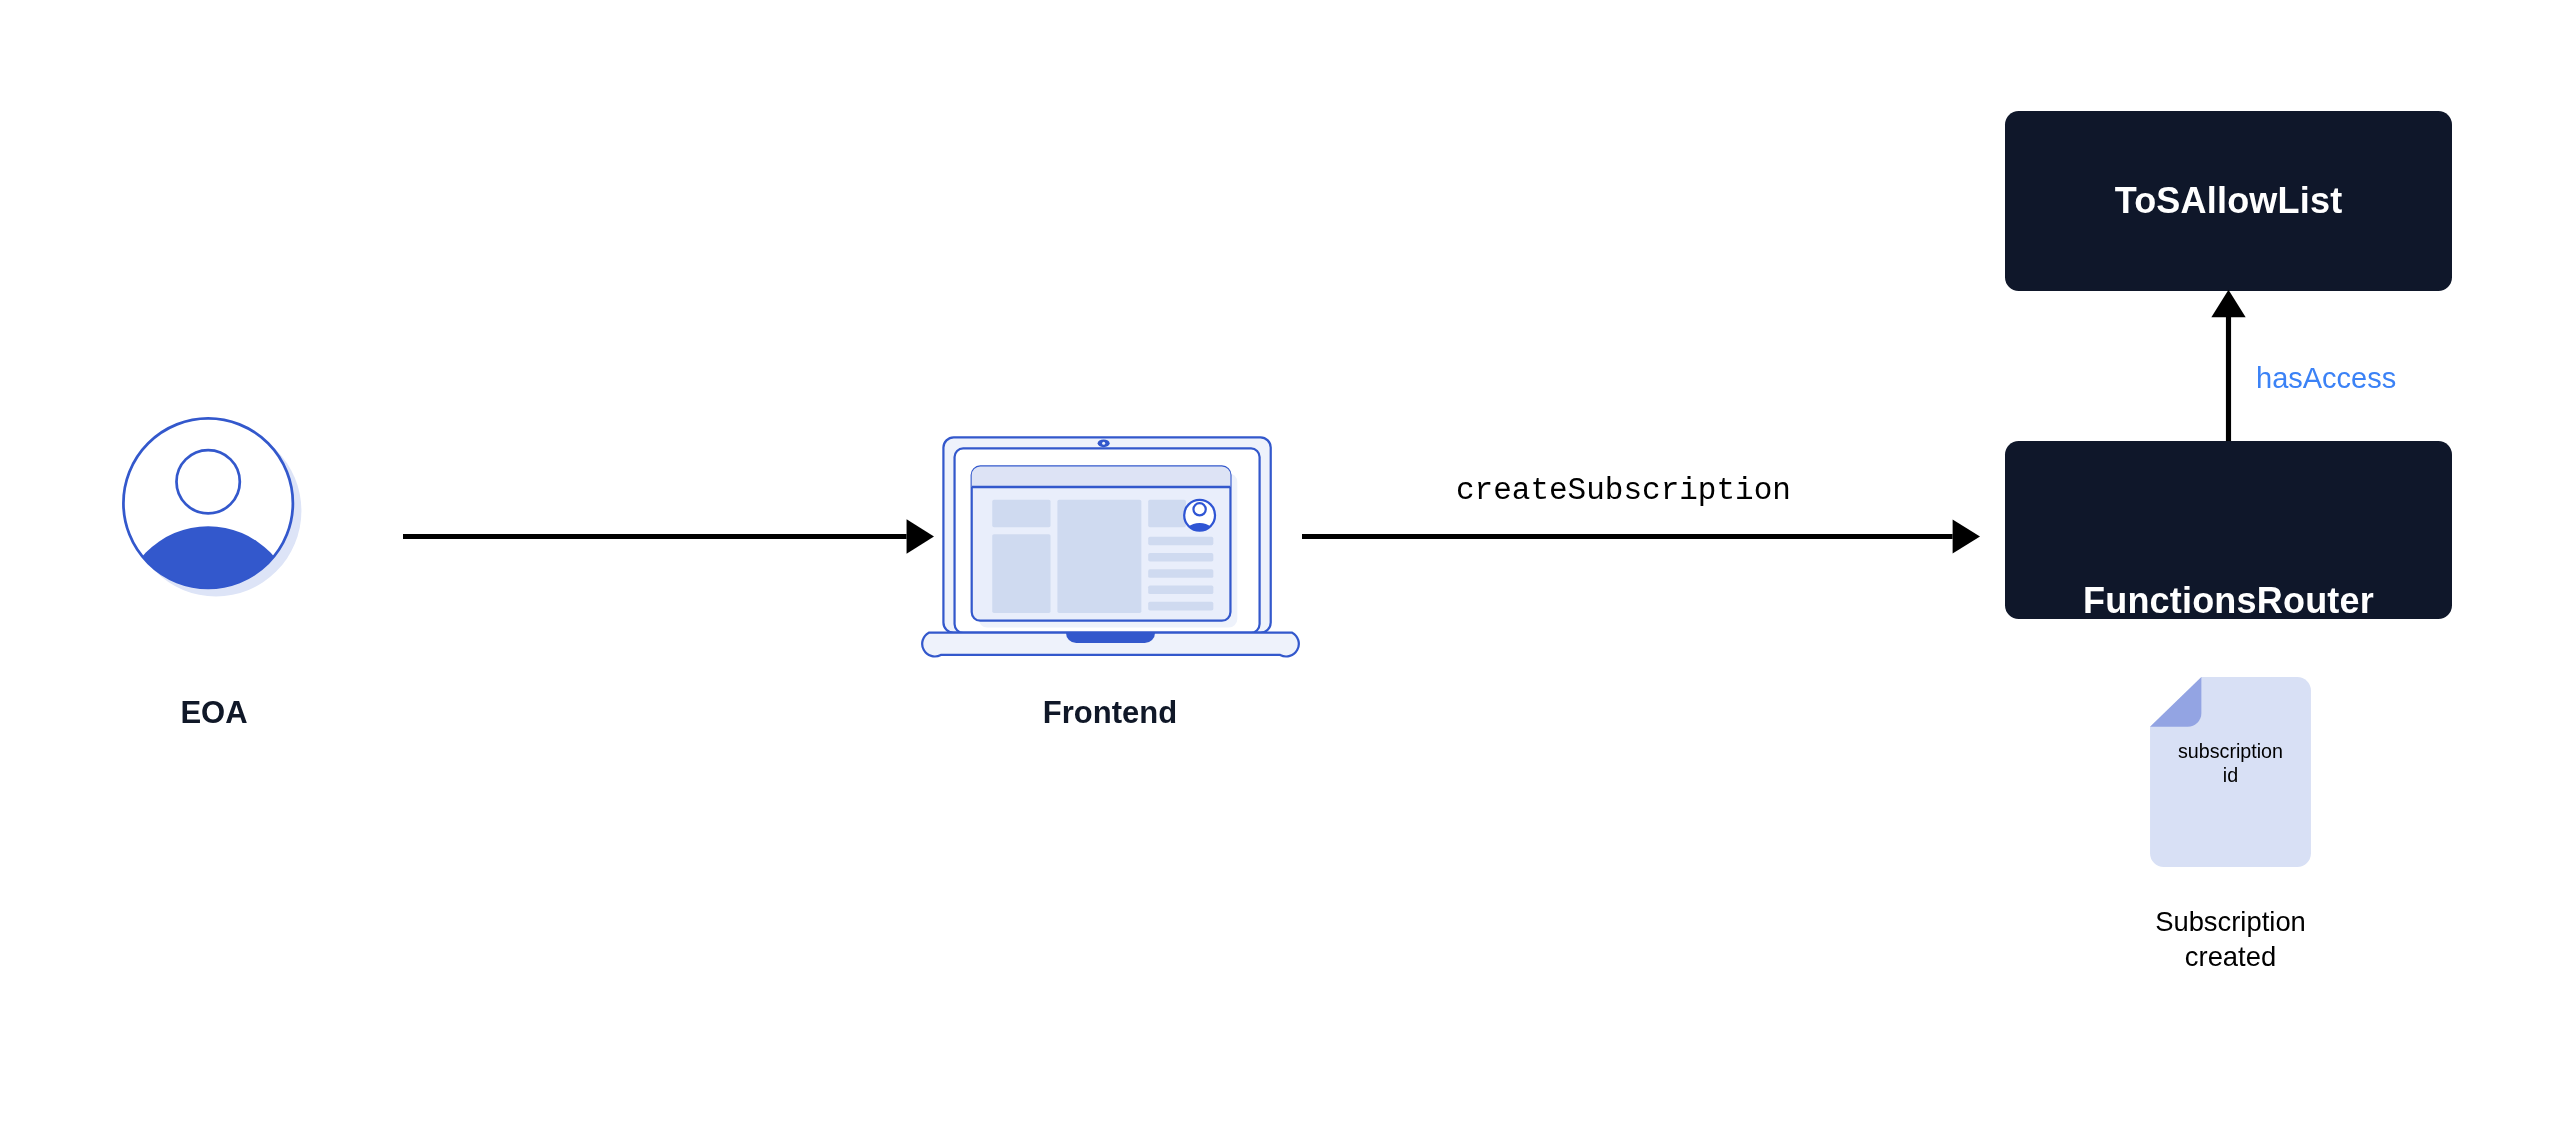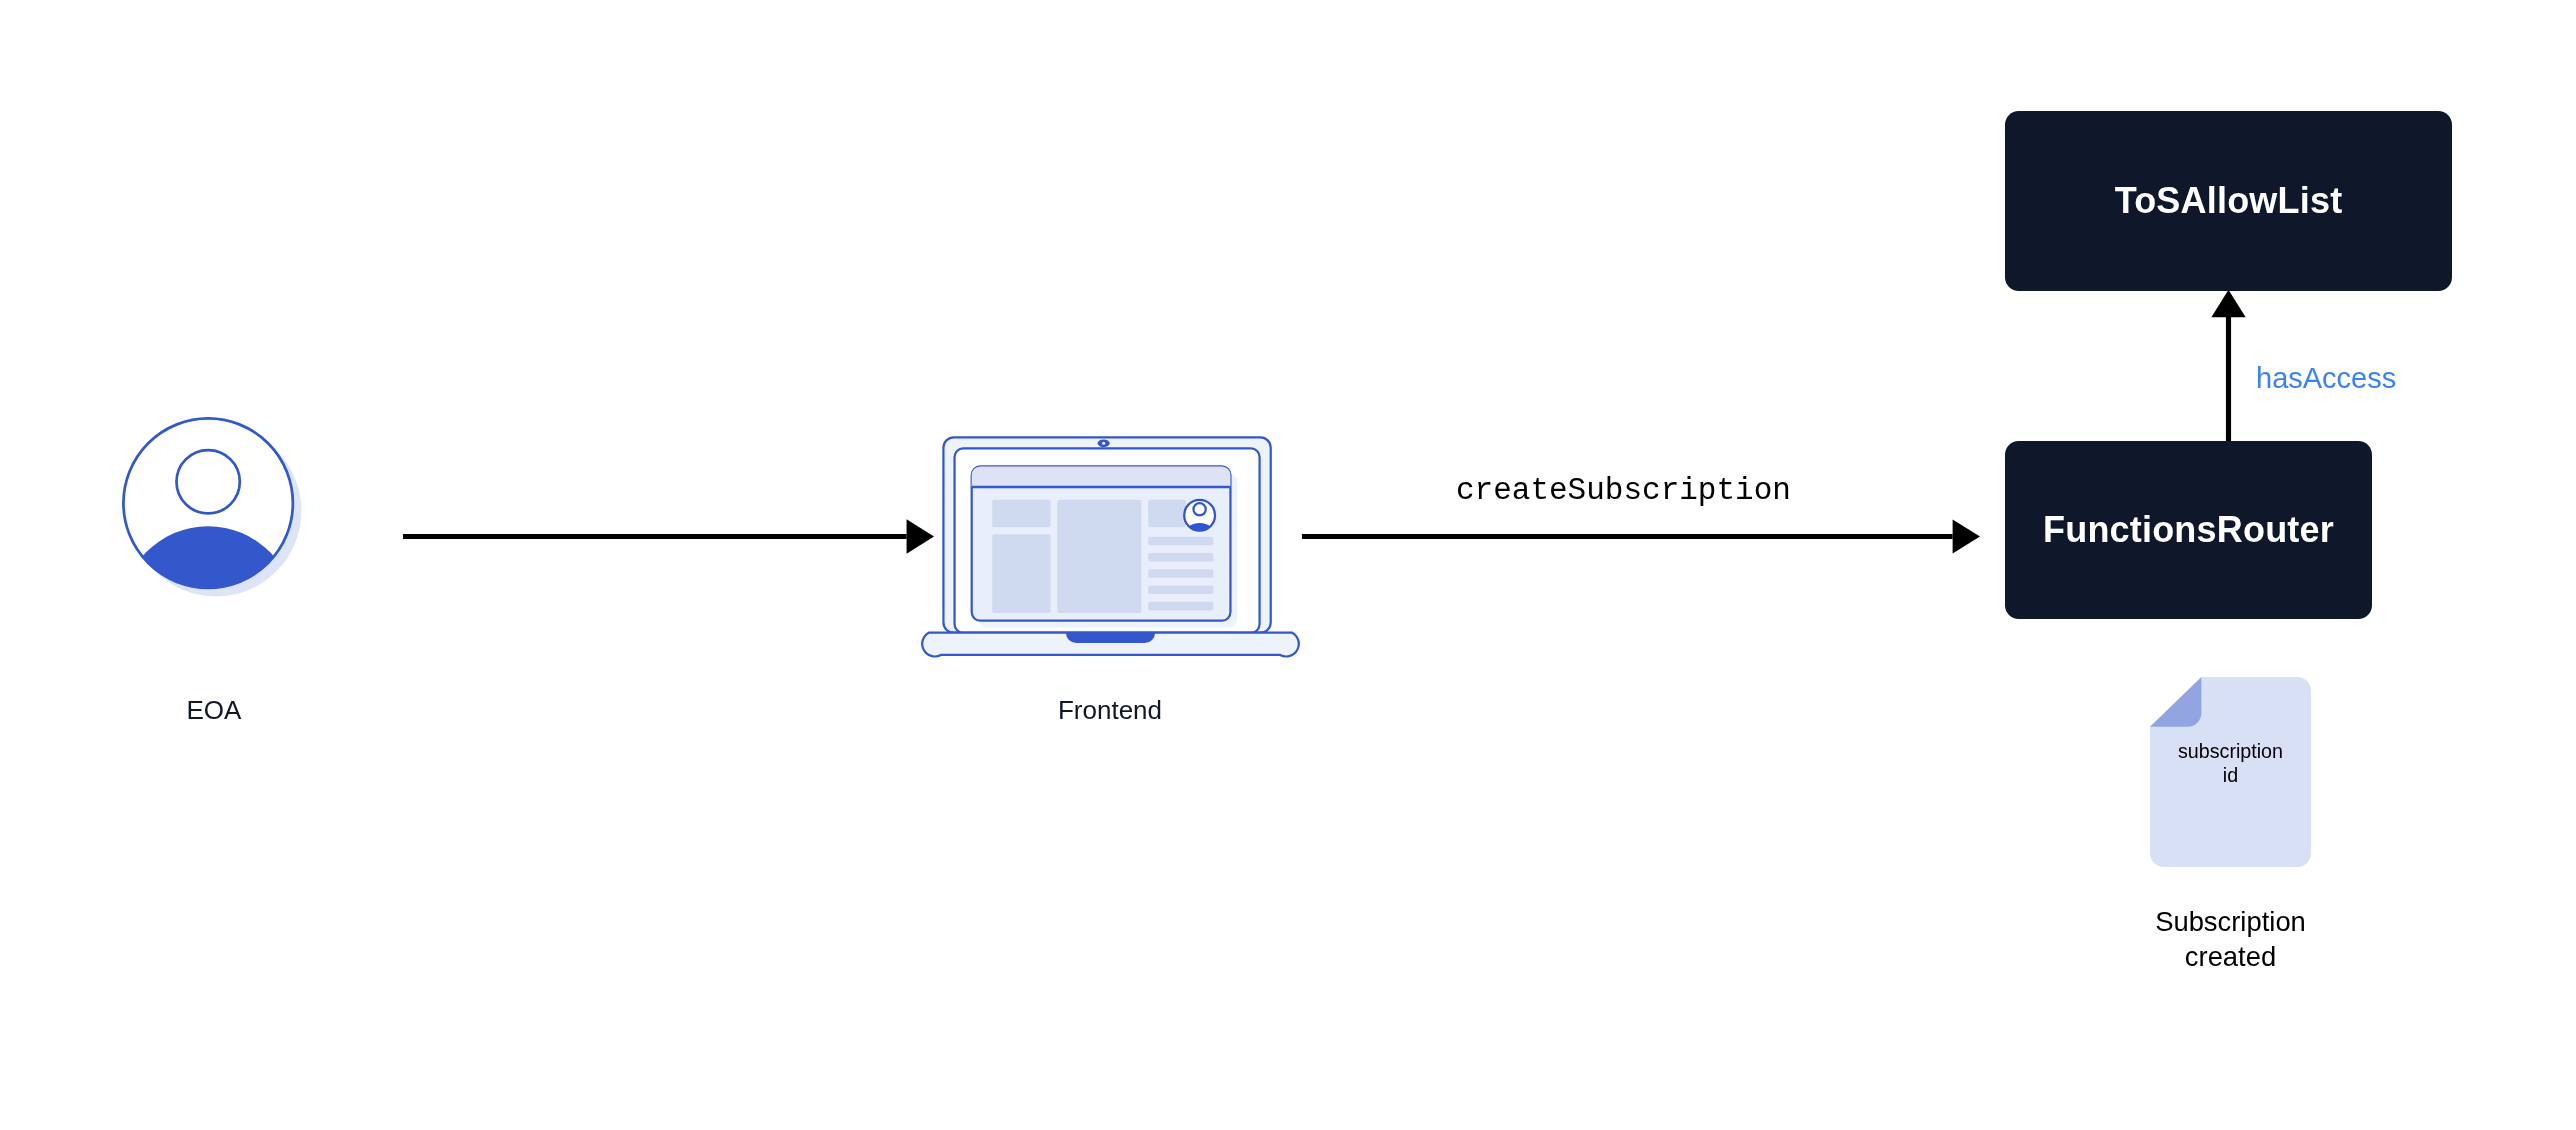--- a/index.html
+++ b/index.html
@@ -36,22 +36,22 @@
     font-size: 36px;
     letter-spacing: 0.2px;
     line-height: 1;
     white-space: nowrap;
   }
 
   
   .node-caption {
     color: #101828;
     font-family: "Liberation Sans", sans-serif;
-    font-weight: normal;
-    font-size: 26px;
+    font-weight: bold;
+    font-size: 31px;
     text-align: center;
     line-height: 1.1;
     white-space: nowrap;
   }
 
   
   .edge-label-mono {
     color: #000000;
     font-family: "Liberation Mono", monospace;
     font-size: 31px;
@@ -179,21 +179,21 @@
   </div>
 
   <div class="abs" style="left:2206px; top:288px; width:45px; height:156px;">
     <svg width="45" height="156" viewBox="0 0 52 182">
       <line x1="26" y1="182" x2="26" y2="32" stroke="#000000" stroke-width="6"></line>
       <polygon points="6,34 26,2 46,34" fill="#000000"></polygon>
     </svg>
   </div>
   <div class="abs edge-label-sans" style="left:2256px; top:364px;">hasAccess</div>
 
-  <div class="abs slate-box" style="left:2005px; top:441px; width:367px; height:178px;">
+  <div class="abs slate-box" style="left:2005px; top:441px; width:447px; height:178px;align-items:flex-end;">
     <span class="box-label">FunctionsRouter</span>
   </div>
 
   <div class="abs" style="left:2150px; top:677px; width:161px; height:190px;">
     <svg class="abs" width="161" height="190" viewBox="0 0 188 222" style="left:0; top:0;">
 
       <path d="M60 0 H172 a16 16 0 0 1 16 16 V206 a16 16 0 0 1 -16 16 H16
                a16 16 0 0 1 -16 -16 V58 Z" fill="#d8e0f5"></path>
 
       <path d="M60 0 V42 a16 16 0 0 1 -16 16 H0 Z" fill="#93a4e3"></path>

